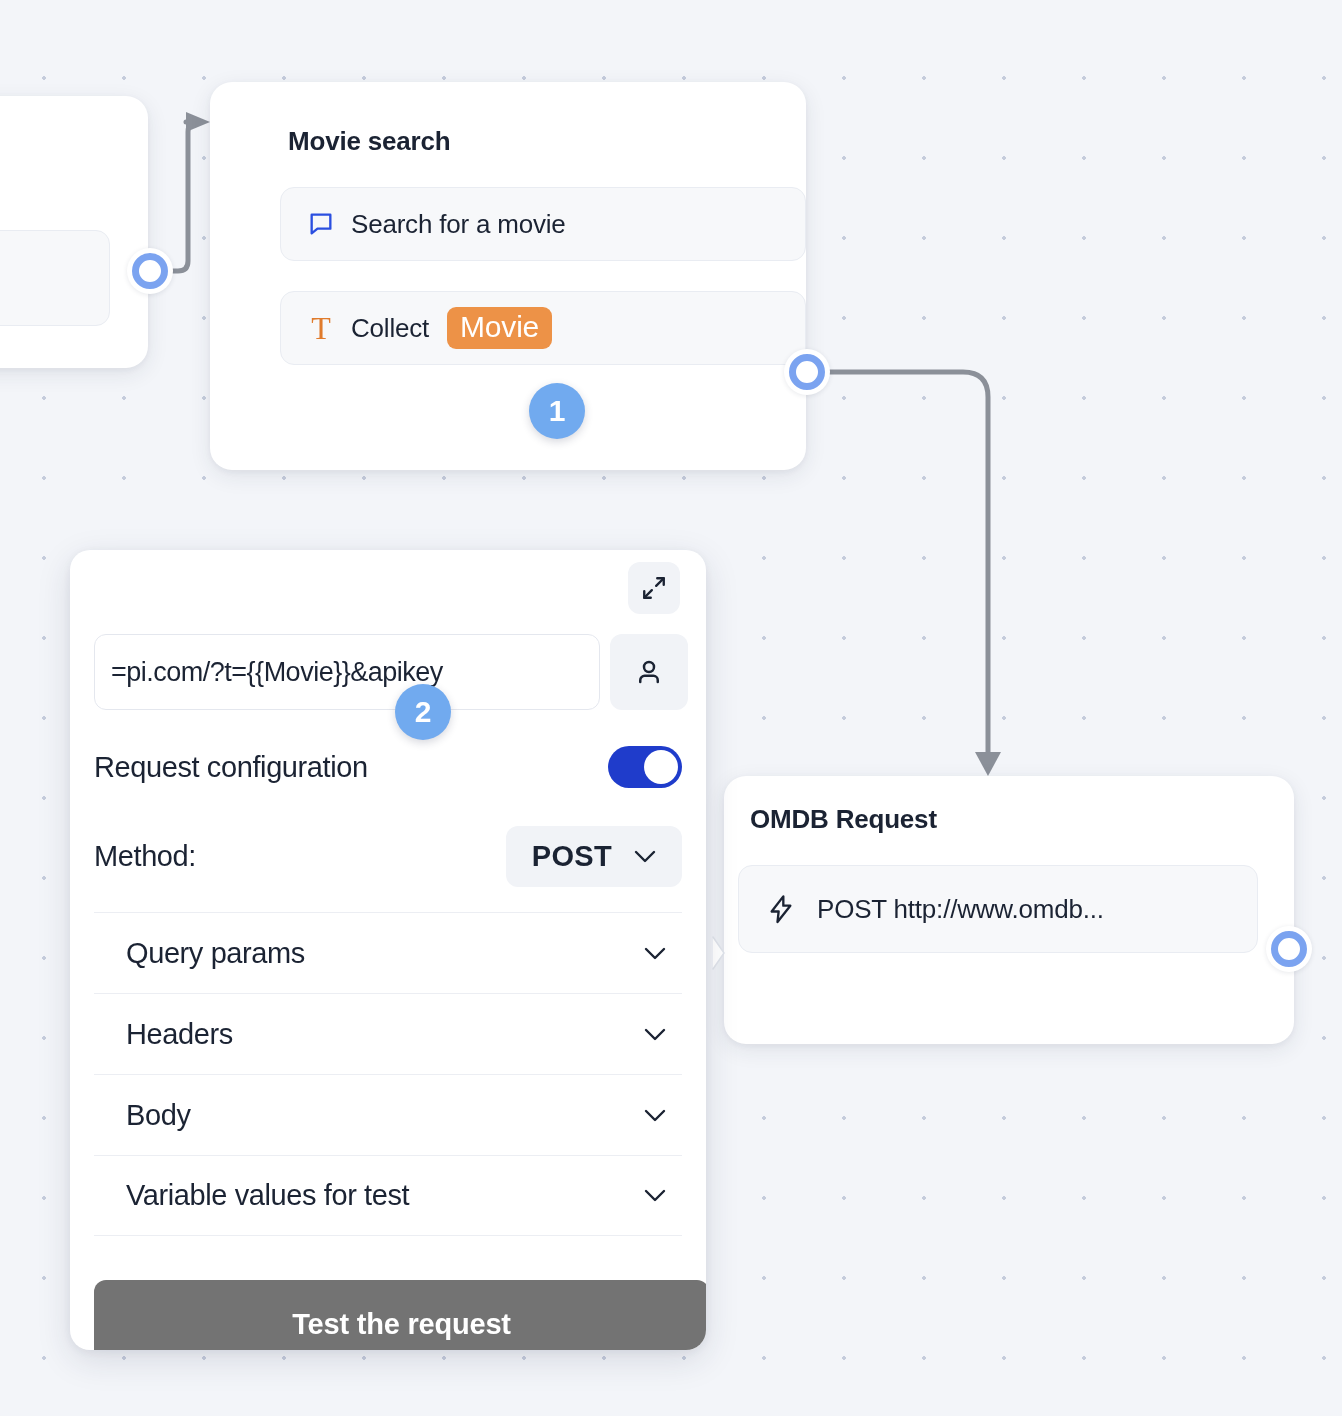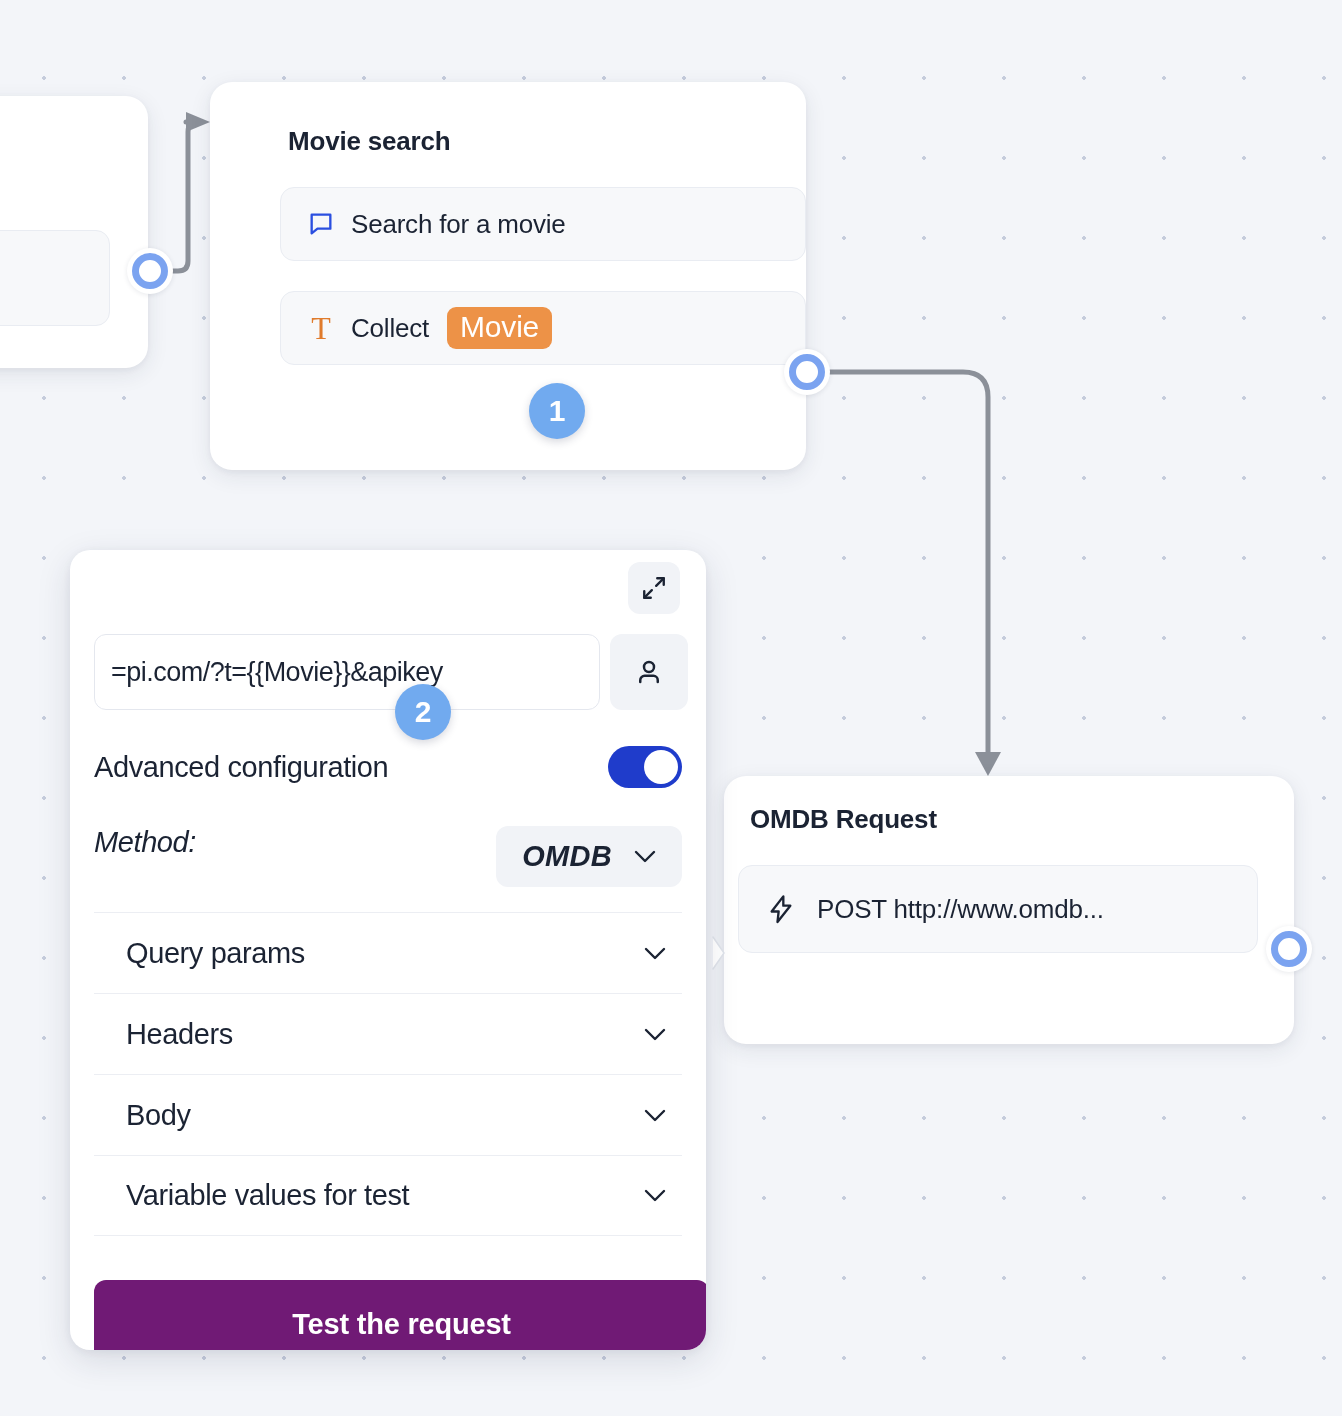--- a/index.html
+++ b/index.html
@@ -136,21 +136,21 @@
     width:74px; height:42px; border-radius:21px; background:#1f3ccb;
     position:relative; cursor:pointer; flex:0 0 74px;
   }
   .switch .knob {
     position:absolute; top:4px; right:4px; width:34px; height:34px;
     border-radius:50%; background:#ffffff;
   }
 
   .method-row {
     position:absolute; left:24px; top:276px; width:588px;
-    display:flex; justify-content:space-between;font-style:italic;
+    display:flex; align-items:center; justify-content:space-between;
   }
   .method-label { font-size:29px; letter-spacing:-.4px; color:#1b2333; }
   .method-select {
     display:flex; align-items:center; gap:22px;
     background:#f1f3f7; border-radius:12px; padding:14px 26px;
     cursor:pointer;
   }
   .method-value { font-size:29px; font-weight:700; letter-spacing:.3px; color:#1b2333; }
 
   .chev { width:22px; height:13px; display:block; }
@@ -158,21 +158,21 @@
   .accordion { position:absolute; left:24px; top:362px; width:588px; }
   .acc-item {
     height:81px; display:flex; align-items:center; justify-content:space-between;
     border-top:1px solid #eceef3; padding:0 16px 0 32px; cursor:pointer;
   }
   .acc-item:last-child { border-bottom:1px solid #eceef3;text-align:center; }
   .acc-label { font-size:29px; letter-spacing:-.4px; color:#1b2333; }
 
   .test-btn {
     position:absolute; left:24px; top:730px; width:615px; height:88px;
-    background:#701a75; color:#ffffff; border:none; border-radius:12px;
+    background:#737373; color:#ffffff; border:none; border-radius:12px;
     font-family:"Liberation Sans", sans-serif;
     font-size:29px; font-weight:700; letter-spacing:-.2px; cursor:pointer;
   }
 
   
   .badge {
     position:absolute; width:56px; height:56px; border-radius:50%;
     background:#71aaef; color:#ffffff;
     display:flex; align-items:center; justify-content:center;
     font-size:30px; font-weight:700;
@@ -252,30 +252,30 @@
       <input class="url-input" type="text" value="pi.com/?t={{Movie}}&amp;apikey=" style="">
       <button class="user-btn">
         <svg viewBox="0 0 24 24" fill="none" stroke="#1b2333" stroke-width="2" stroke-linecap="round" stroke-linejoin="round">
           <circle cx="12" cy="8" r="4"></circle>
           <path d="M5 20 v-1.5 A3.5 3.5 0 0 1 8.5 15 h7 A3.5 3.5 0 0 1 19 18.5 V20"></path>
         </svg>
       </button>
     </div>
 
     <div class="adv-row">
-      <span class="adv-label">Advanced configuration</span>
+      <span class="adv-label">Request configuration</span>
       <div class="switch">
         <span class="knob"></span>
       </div>
     </div>
 
     <div class="method-row">
       <span class="method-label">Method:</span>
       <div class="method-select">
-        <span class="method-value">OMDB</span>
+        <span class="method-value">POST</span>
         <svg class="chev" viewBox="0 0 22 13" fill="none" stroke="#1b2333" stroke-width="2.4" stroke-linecap="round" stroke-linejoin="round">
           <path d="M2 2 L11 11 L20 2"></path>
         </svg>
       </div>
     </div>
 
     <div class="accordion">
       <div class="acc-item">
         <span class="acc-label">Query params</span>
         <svg class="chev" viewBox="0 0 22 13" fill="none" stroke="#1b2333" stroke-width="2.4" stroke-linecap="round" stroke-linejoin="round">

